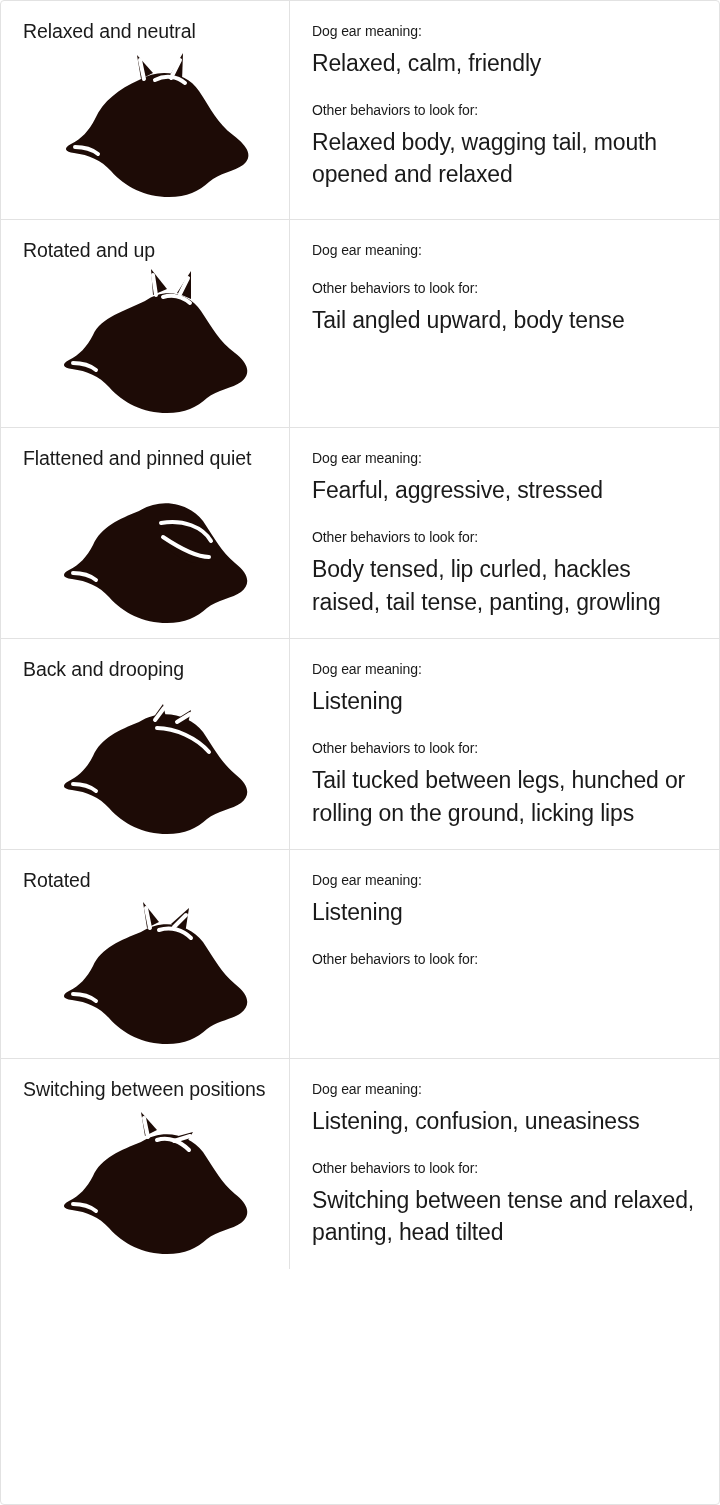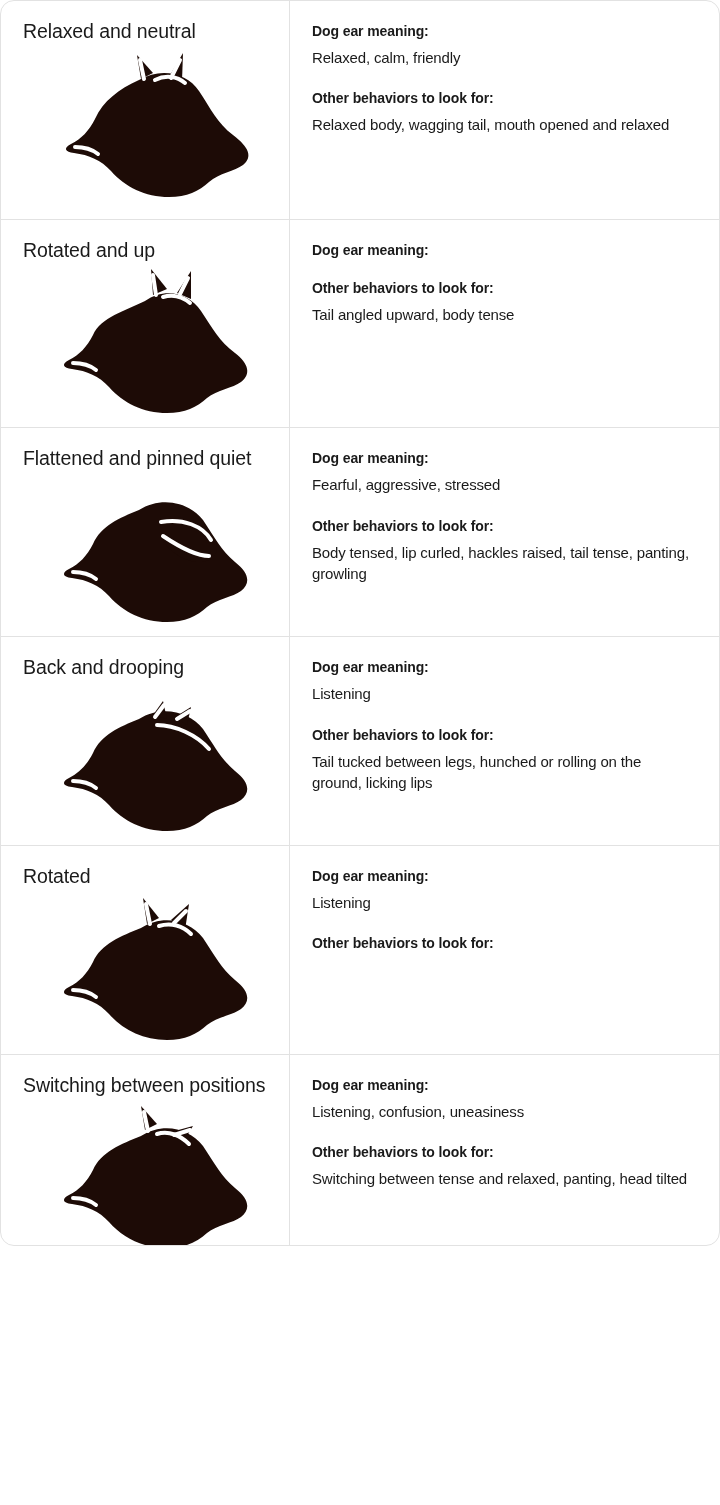--- a/index.html
+++ b/index.html
@@ -4,24 +4,24 @@
 <style>
   * { box-sizing: border-box; }
   html, body {
     margin: 0;
     padding: 0;
     background: #ffffff;
     font-family: "Liberation Sans", sans-serif;
   }
   #infographic {
     width: 720px;
-    height: 1246px;
+    height: 1505px;
     background: #ffffff;
     border: 1px solid #e2e2e2;
-    border-radius: 14px;
+    border-radius: 4px;
     overflow: hidden;
     position: relative;
   }
   .row {
     display: flex;
     width: 100%;
     border-bottom: 1px solid #e2e2e2;
     align-items: stretch;
   }
   .row:last-child { border-bottom: none; }
@@ -51,27 +51,27 @@
     flex: 1 1 auto;
     display: flex;
     align-items: center;
     justify-content: center;
     padding-top: 4px;
   }
   .dog-art svg { display: block; }
 
   .meaning-label, .behaviors-label {
     font-size: 14px;
-    font-weight: bold;
+    font-weight: normal;
     color: #1a1a1a;
     letter-spacing: -0.1px;
     margin: 0 0 8px 0;
   }
   .meaning-text, .behaviors-text {
-    font-size: 15px;
+    font-size: 23px;
     line-height: 1.42;
     color: #1a1a1a;
     margin: 0;
     letter-spacing: -0.15px;
   }
   .behaviors-label { margin-top: 22px; }
 </style>
 </head>
 <body>
 

